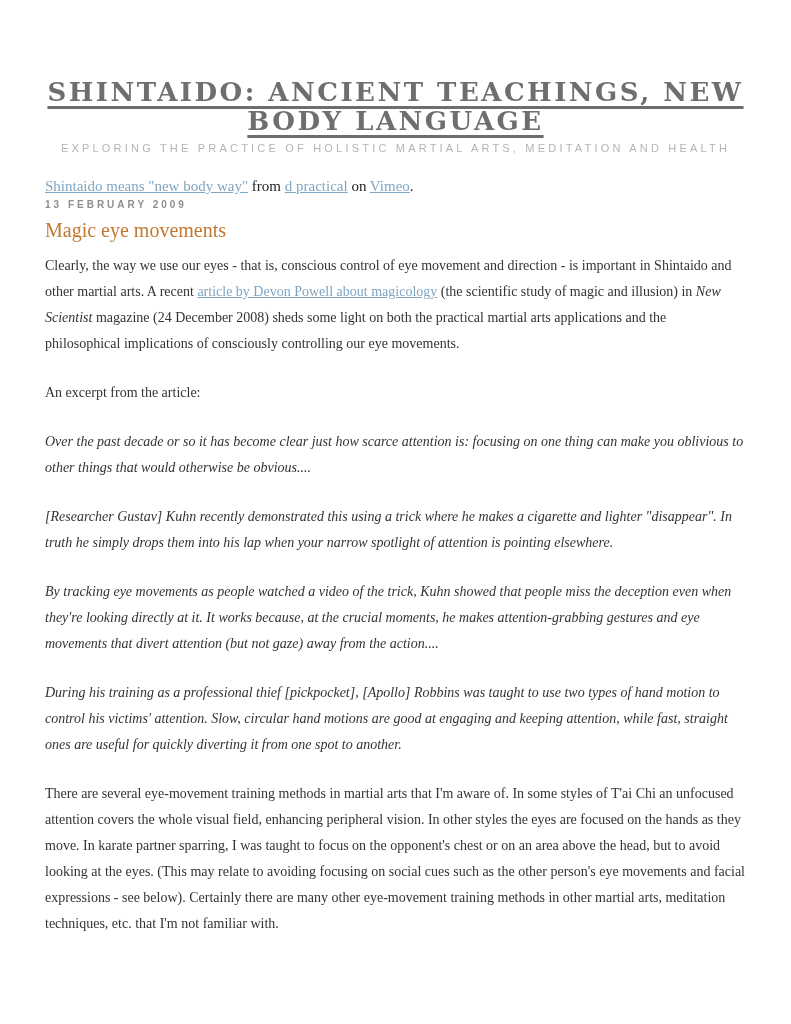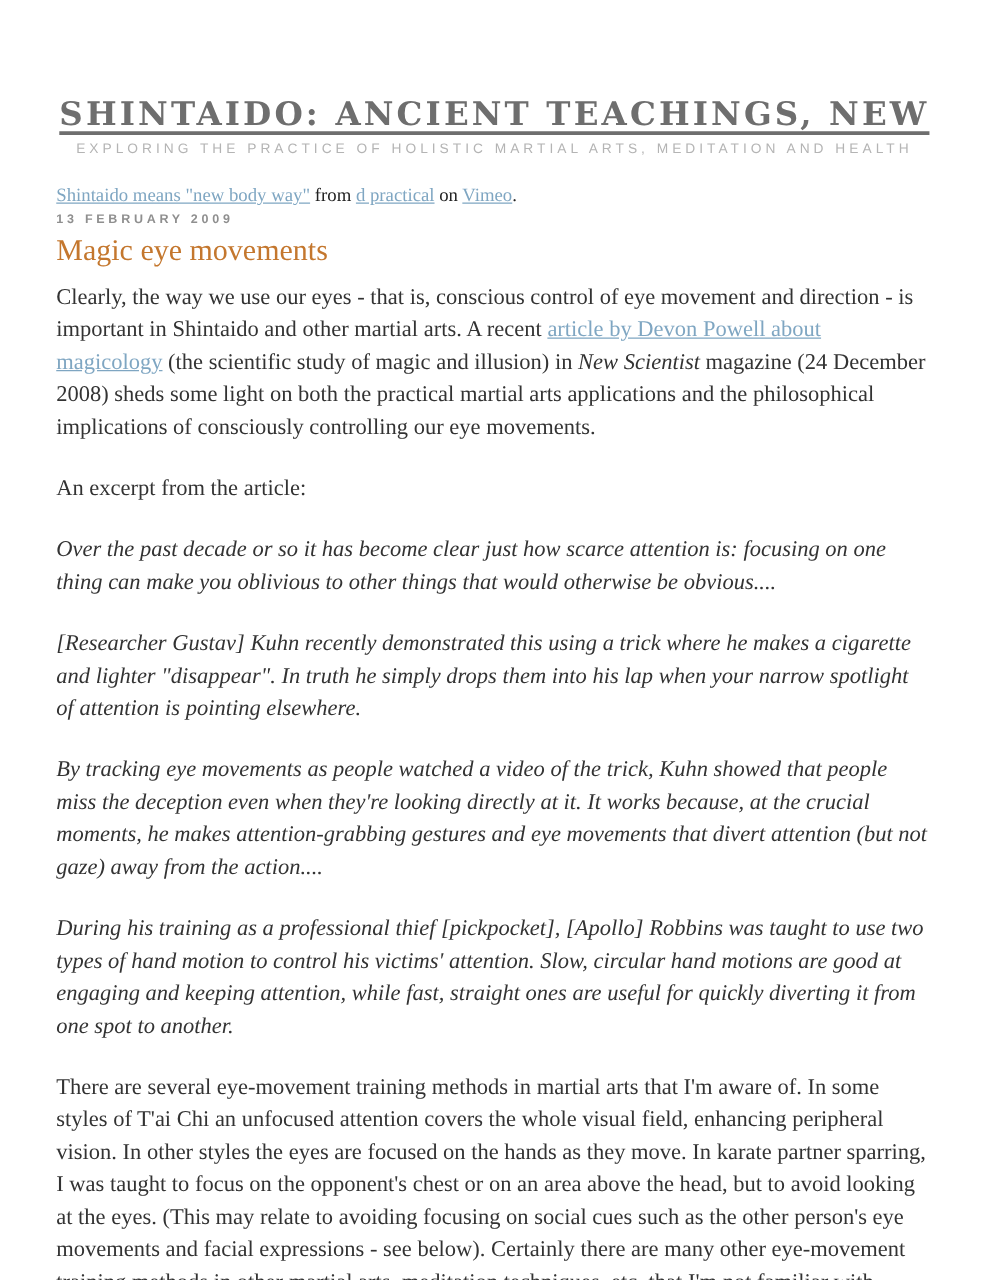--- a/index.html
+++ b/index.html
@@ -53,42 +53,42 @@
   .post-date {
     font-family: "Liberation Sans", sans-serif;
     font-weight: bold;
     font-size: 10px;
     letter-spacing: 3px;
     color: #8f8f8f;
   }
   .post-title {
     margin: 8px 0 0 0;
     font-weight: normal;
-    font-size: 24px;
+    font-size: 20px;
     line-height: 24px;
     color: #c4772e;
   }
 
   .body-para, .quote {
     margin: 0 0 23px 0;
-    font-size: 18px;
+    font-size: 14px;
     line-height: 26px;
     color: #333333;
   }
   .first-para { margin-top: 11px; }
   .quote { font-style: italic; }
   .body-para em { font-style: italic; }
 </style>
 </head>
 <body>
 
 <div class="page">
 
   <header>
-    <h1 class="site-title"><span class="tline">SHINTAIDO: ANCIENT TEACHINGS, NEW</span><br></h1>
+    <h1 class="site-title"><span class="tline">SHINTAIDO: ANCIENT TEACHINGS, NEW</span><br><span class="tline">BODY LANGUAGE</span></h1>
     <div class="site-subtitle">EXPLORING THE PRACTICE OF HOLISTIC MARTIAL ARTS, MEDITATION AND HEALTH</div>
   </header>
 
   <main class="content">
 
     <p class="caption"><a>Shintaido means "new body way"</a><span> from </span><a>d practical</a><span> on </span><a>Vimeo</a><span>.</span></p>
 
     <article>
 
       <div class="post-date">13 FEBRUARY 2009</div>

